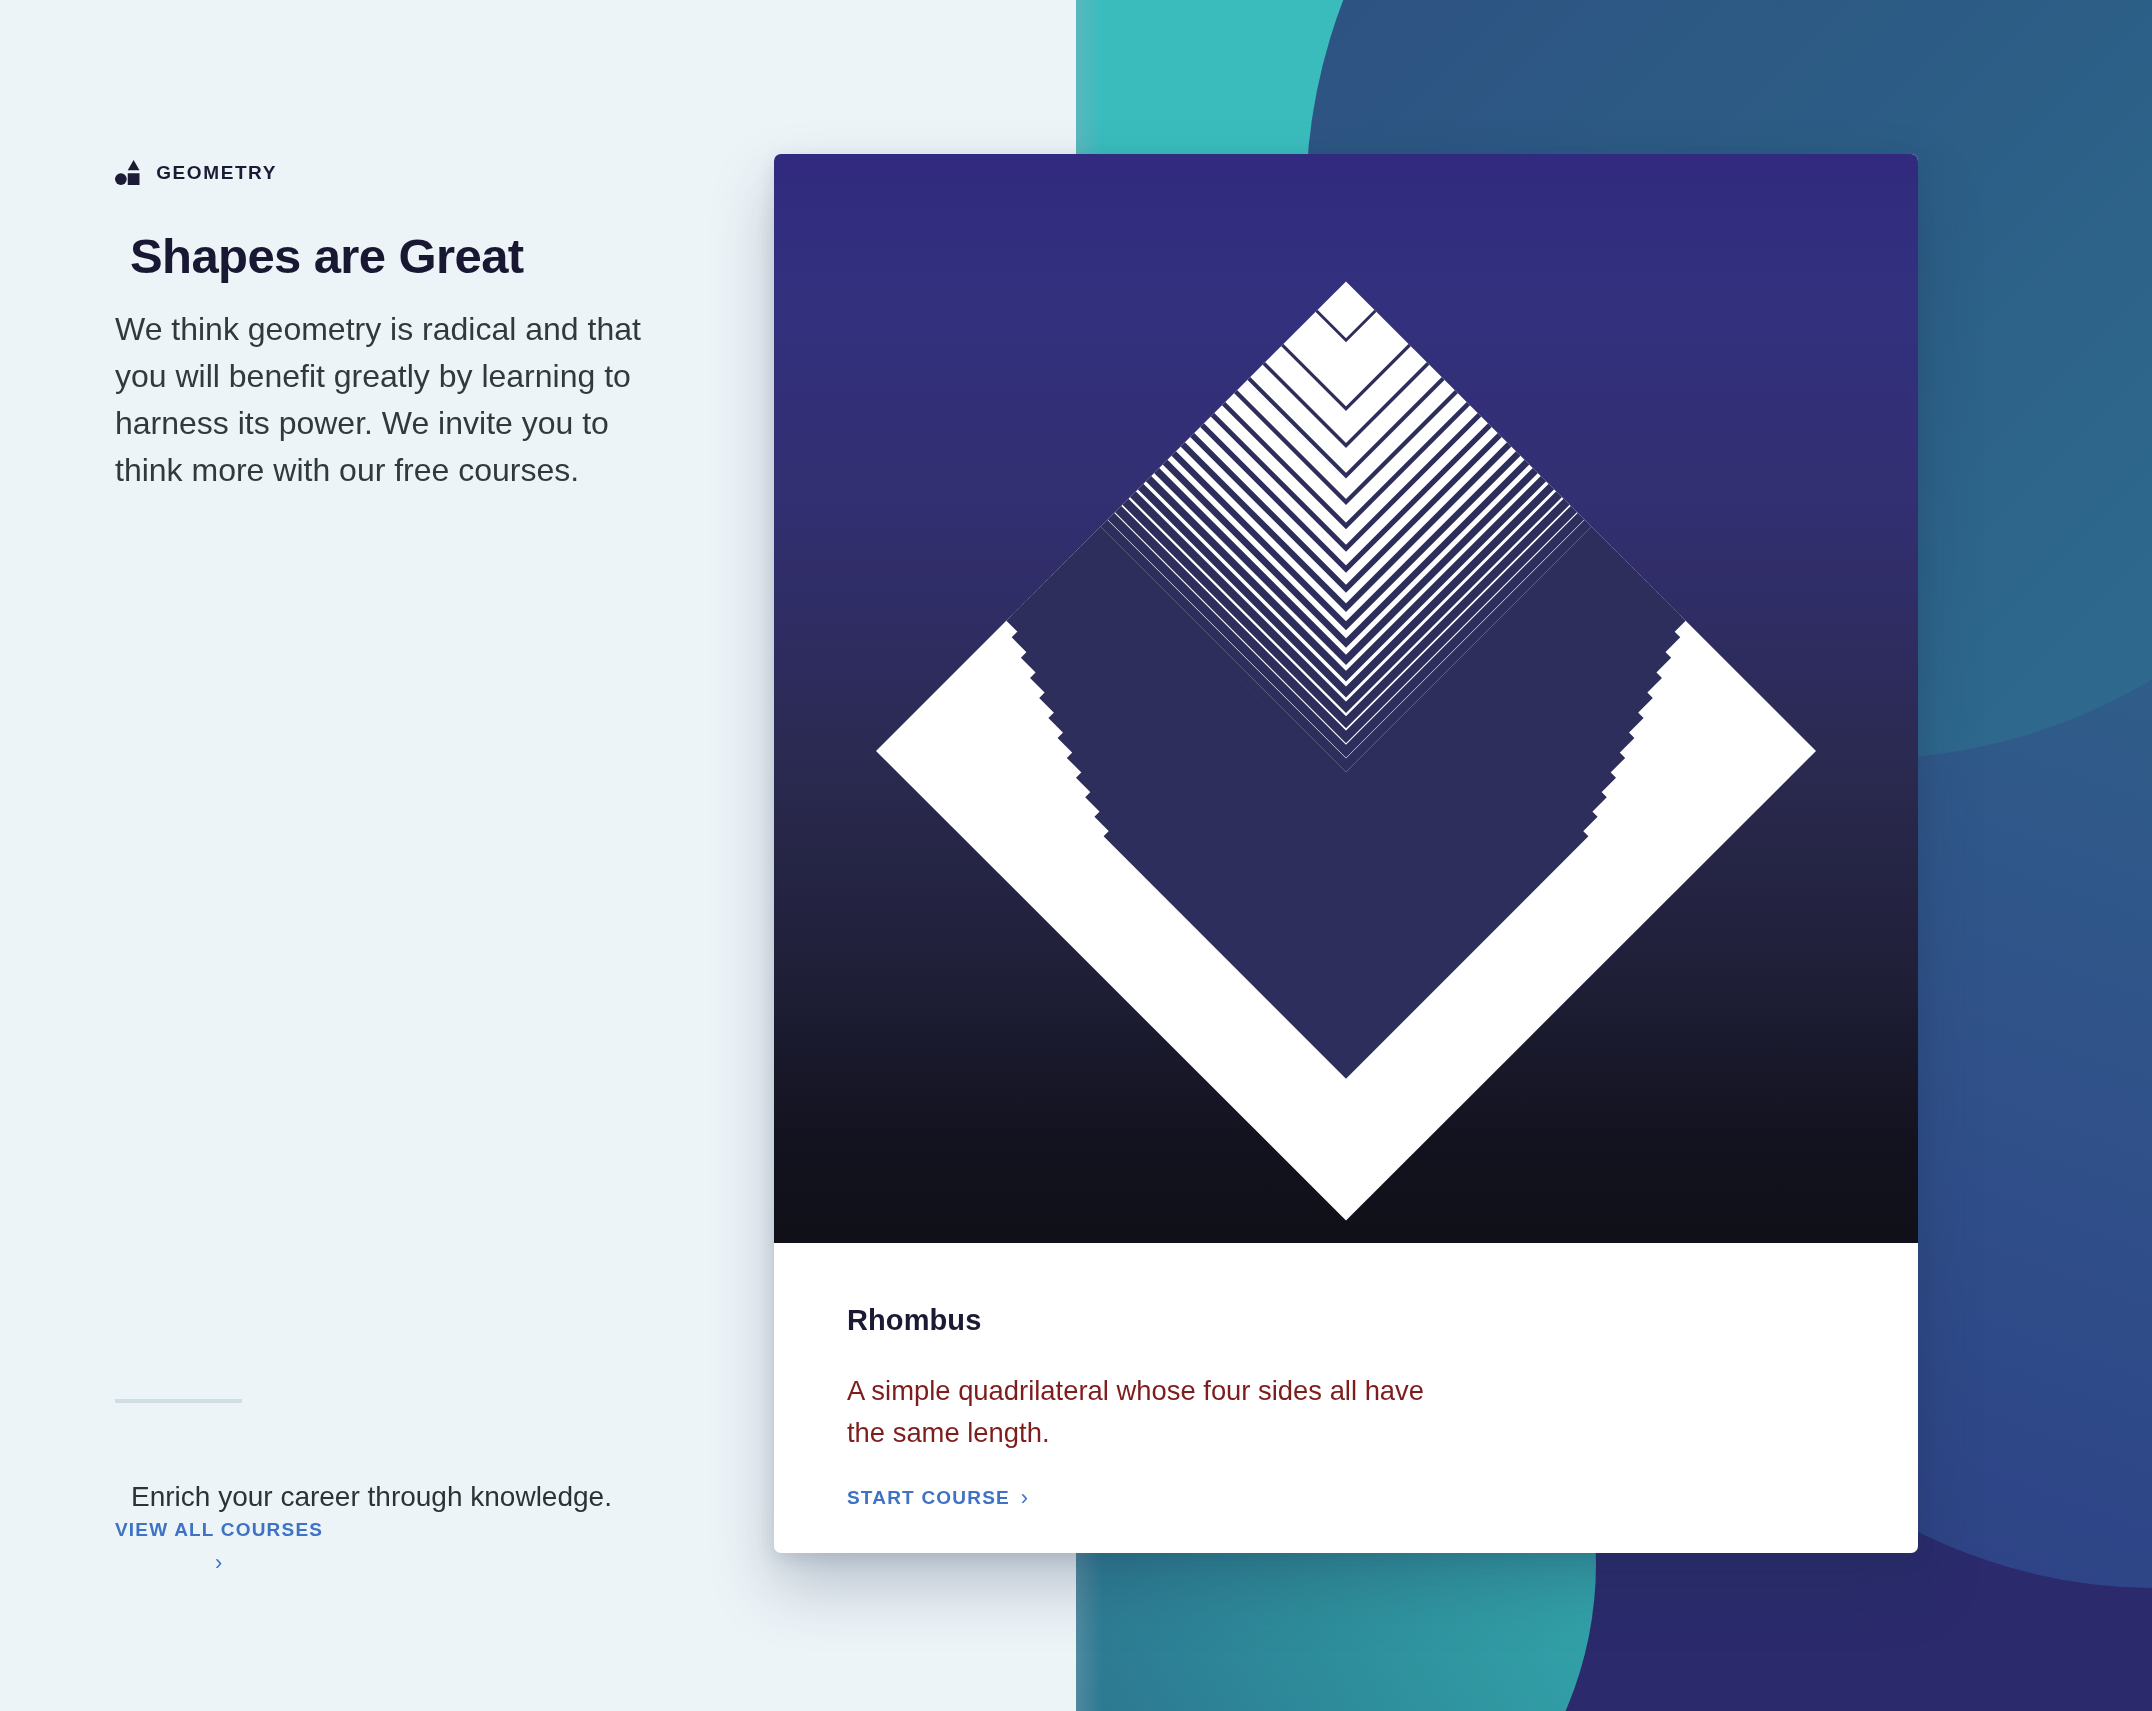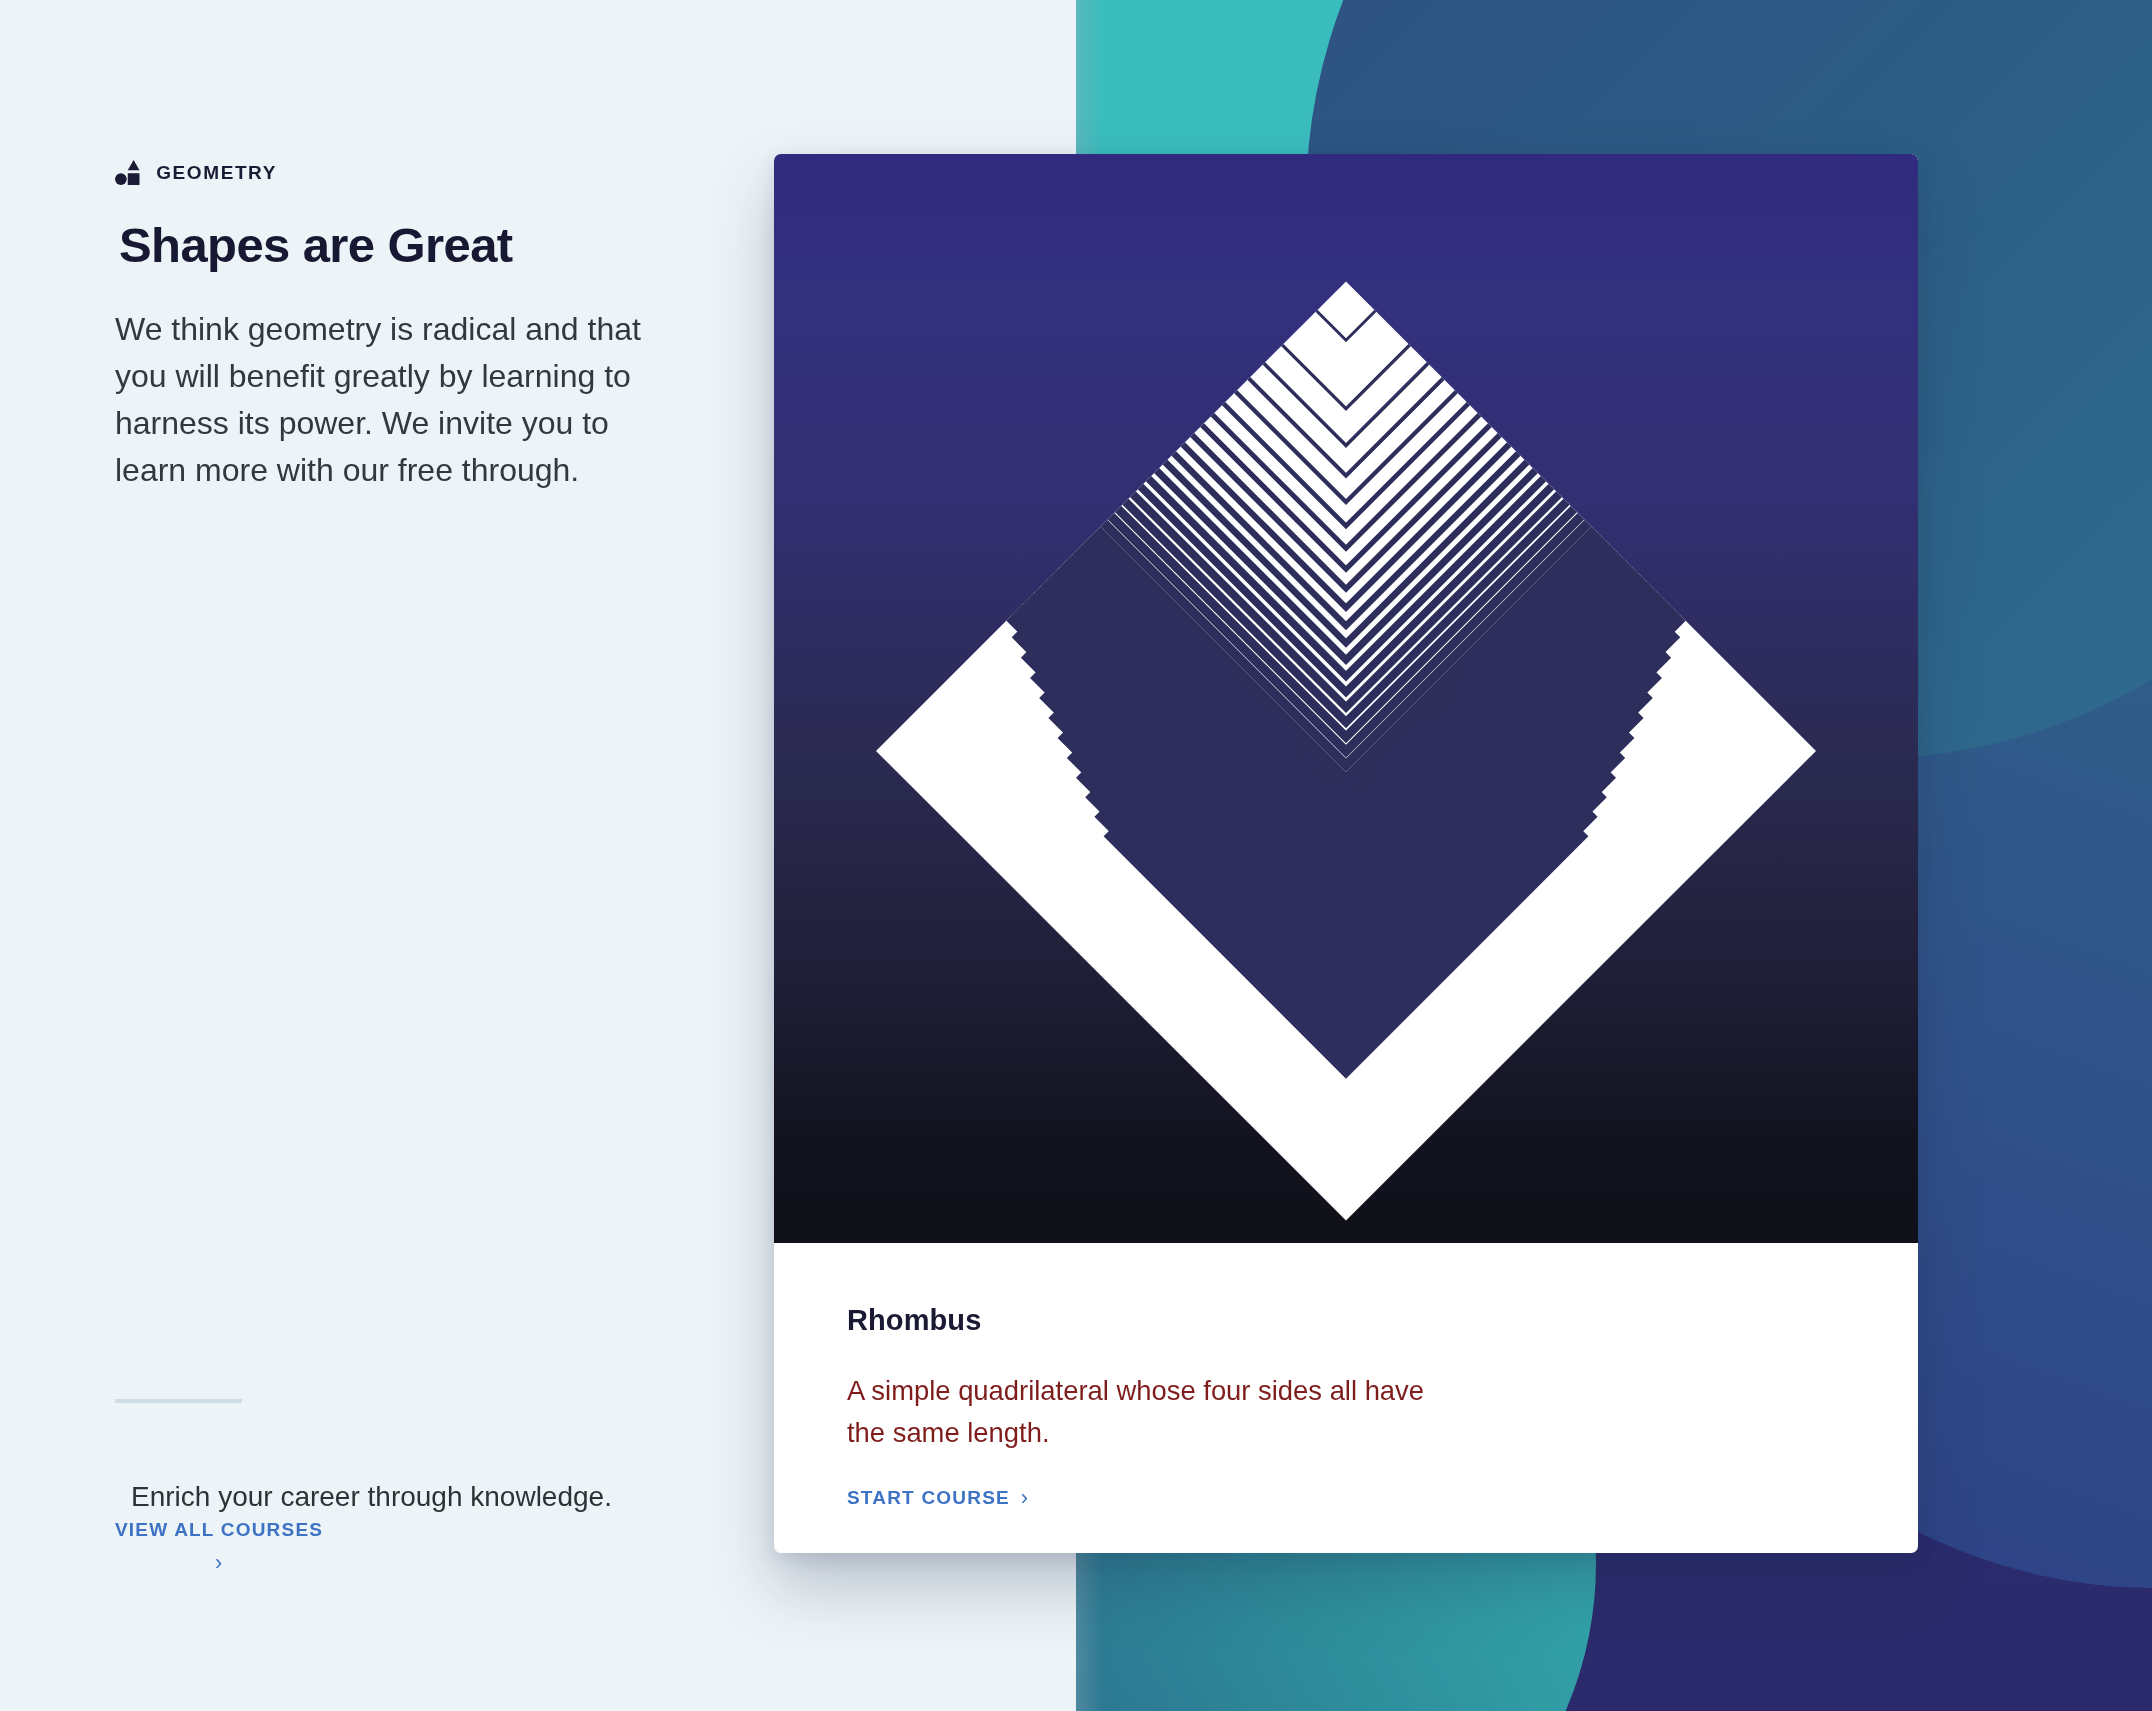--- a/index.html
+++ b/index.html
@@ -107,21 +107,21 @@
     font-size: 19px;
     font-weight: bold;
     letter-spacing: 1.6px;
     color: #1b1b35;
   }
 
   .page-title {
     position: absolute;
     top: 213px;
     left: 0;
-    margin: 4px;
+    margin: 15px;
     font-size: 49px;
     font-weight: bold;
     letter-spacing: -0.6px;
     color: #181832;
   }
 
   .intro {
     position: absolute;
     top: 306px;
     left: 0;
@@ -242,21 +242,21 @@
       <svg class="brand-mark" viewBox="0 0 25 26">
         <circle cx="6" cy="19.5" r="6" fill="#1b1b35"></circle>
         <rect x="13" y="13.5" width="12" height="12" fill="#1b1b35"></rect>
         <polygon points="19,0 25,10.5 13,10.5" fill="#1b1b35"></polygon>
       </svg>
       <span class="brand-label">GEOMETRY</span>
     </div>
 
     <h1 class="page-title">Shapes are Great</h1>
 
-    <p class="intro">We think geometry is radical and that you will benefit greatly by learning to harness its power. We invite you to learn more with our free through.</p>
+    <p class="intro">We think geometry is radical and that you will benefit greatly by learning to harness its power. We invite you to think more with our free courses.</p>
 
     <hr class="divider">
 
     <p class="tagline">Enrich your career through knowledge.</p>
 
     <a class="link-all" href="#">
       <span>VIEW ALL COURSES</span>
       <span class="chev">›</span>
     </a>
 

